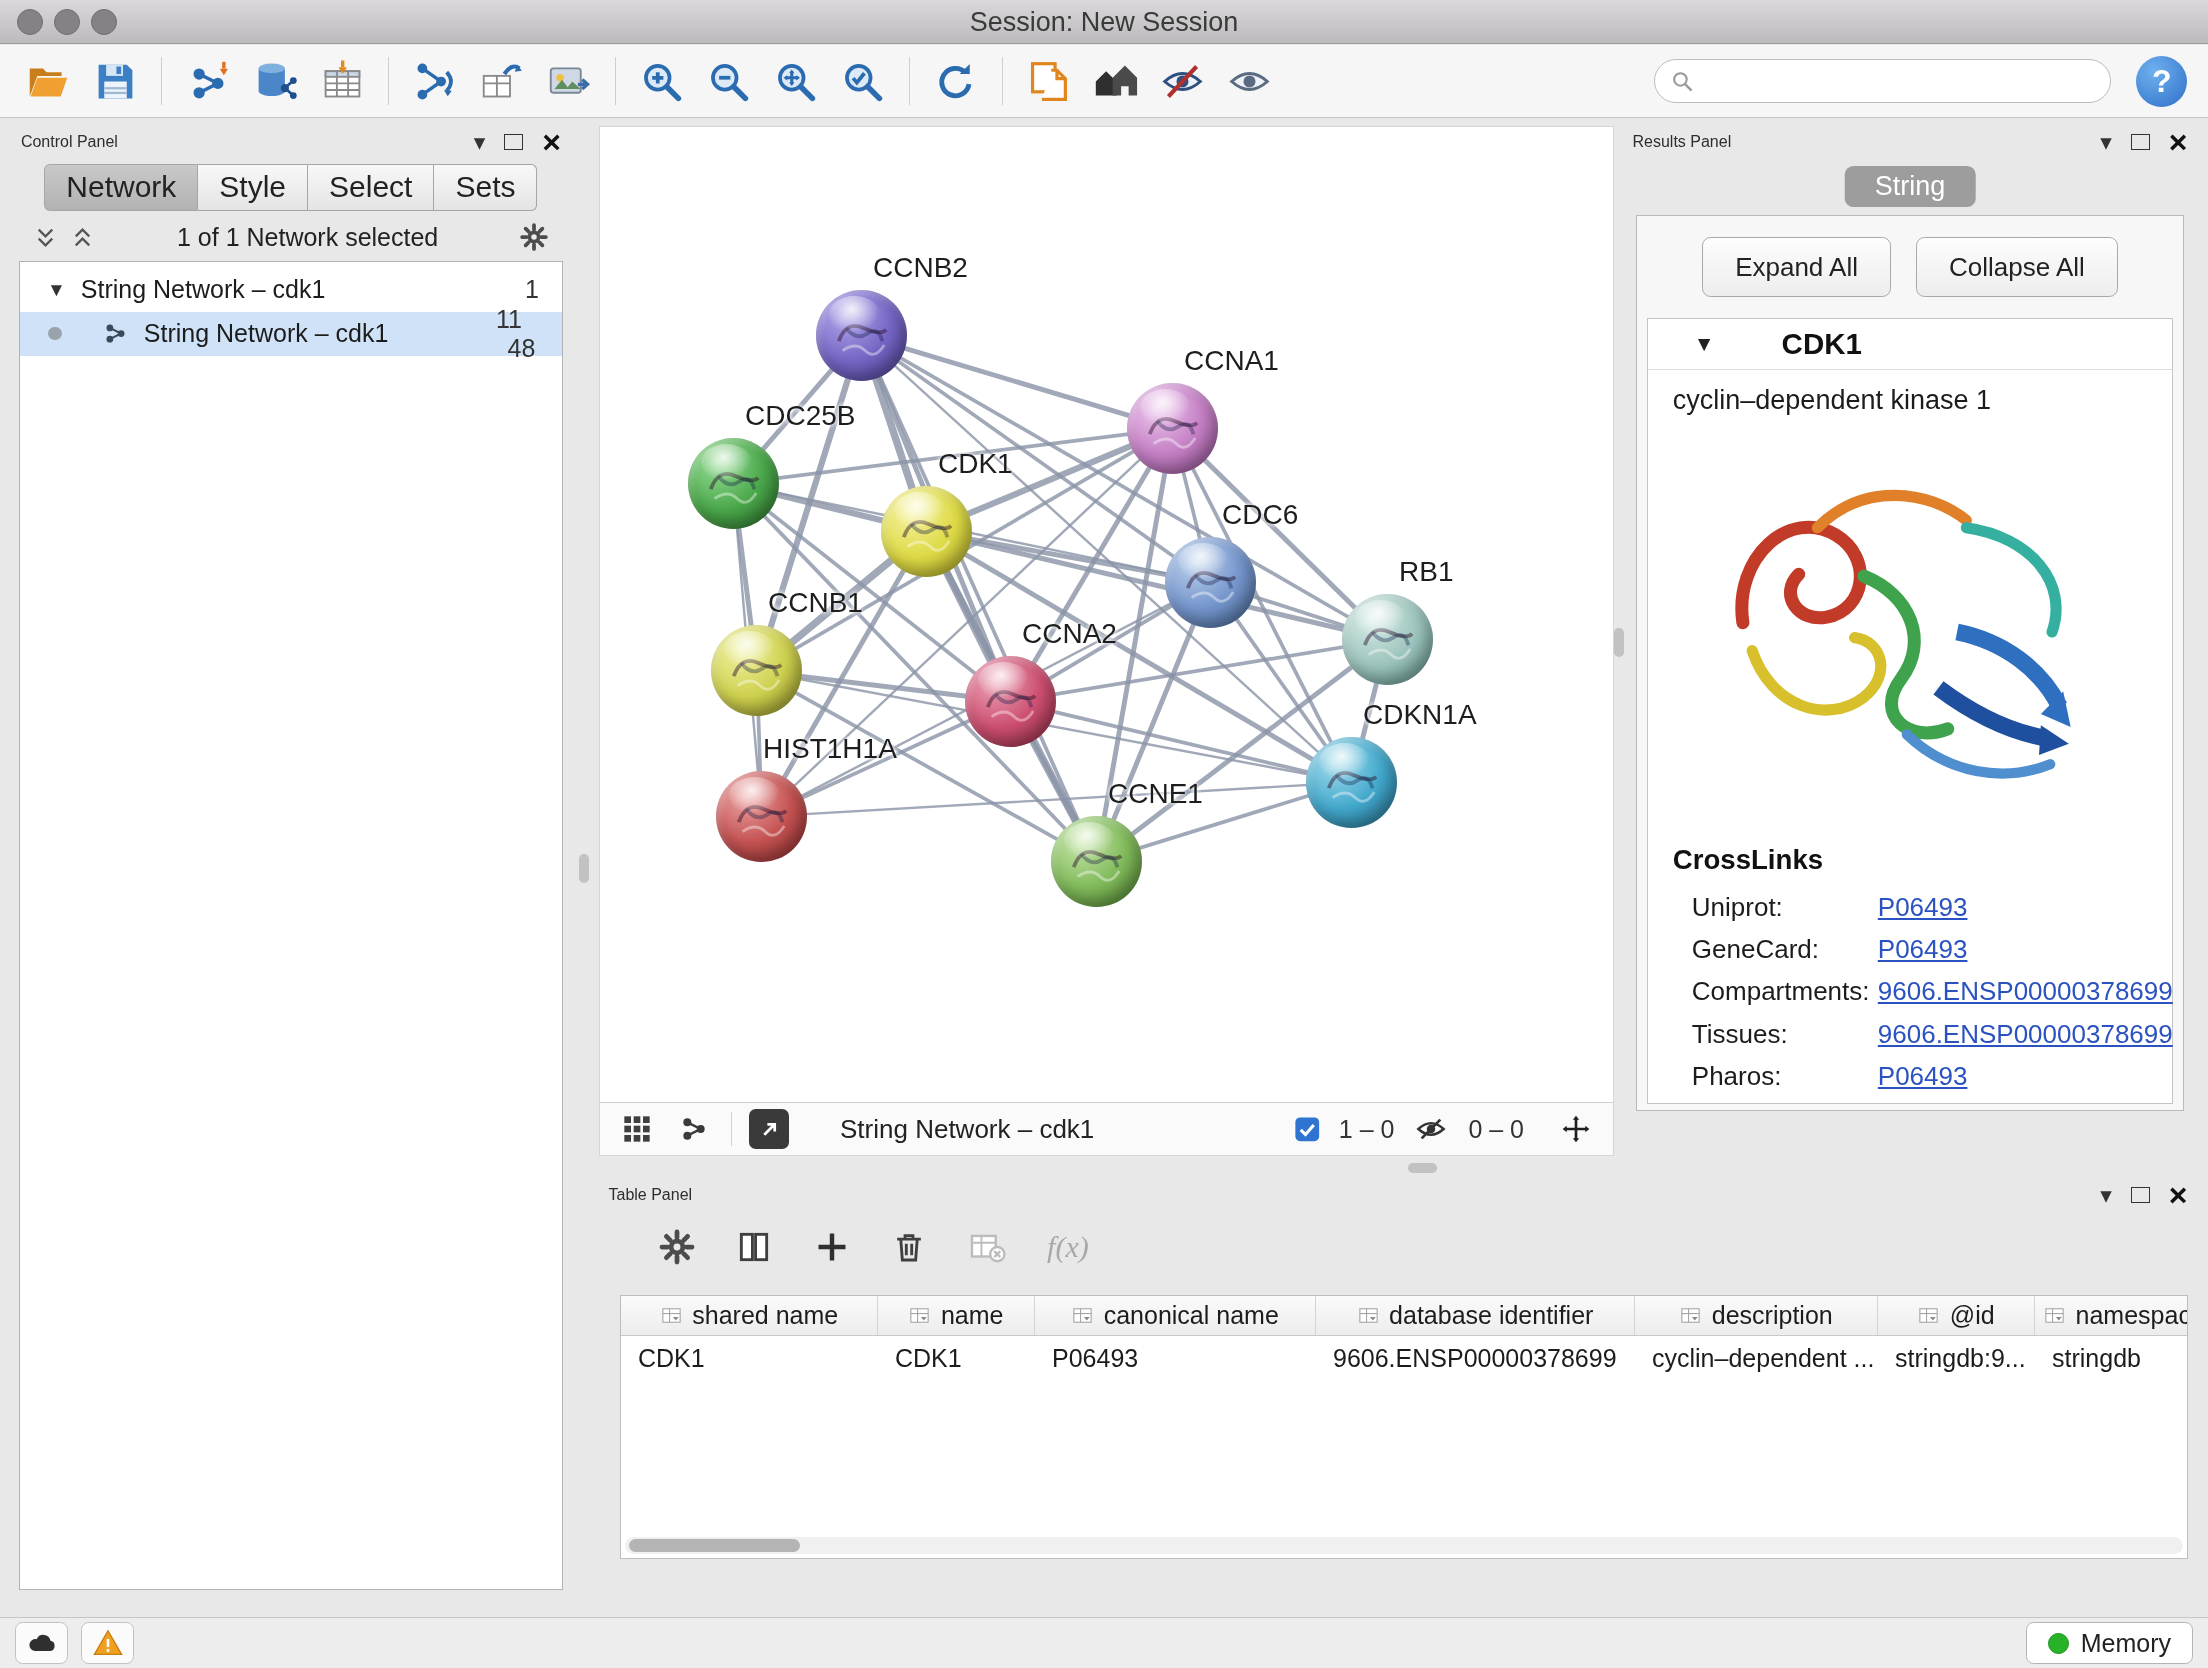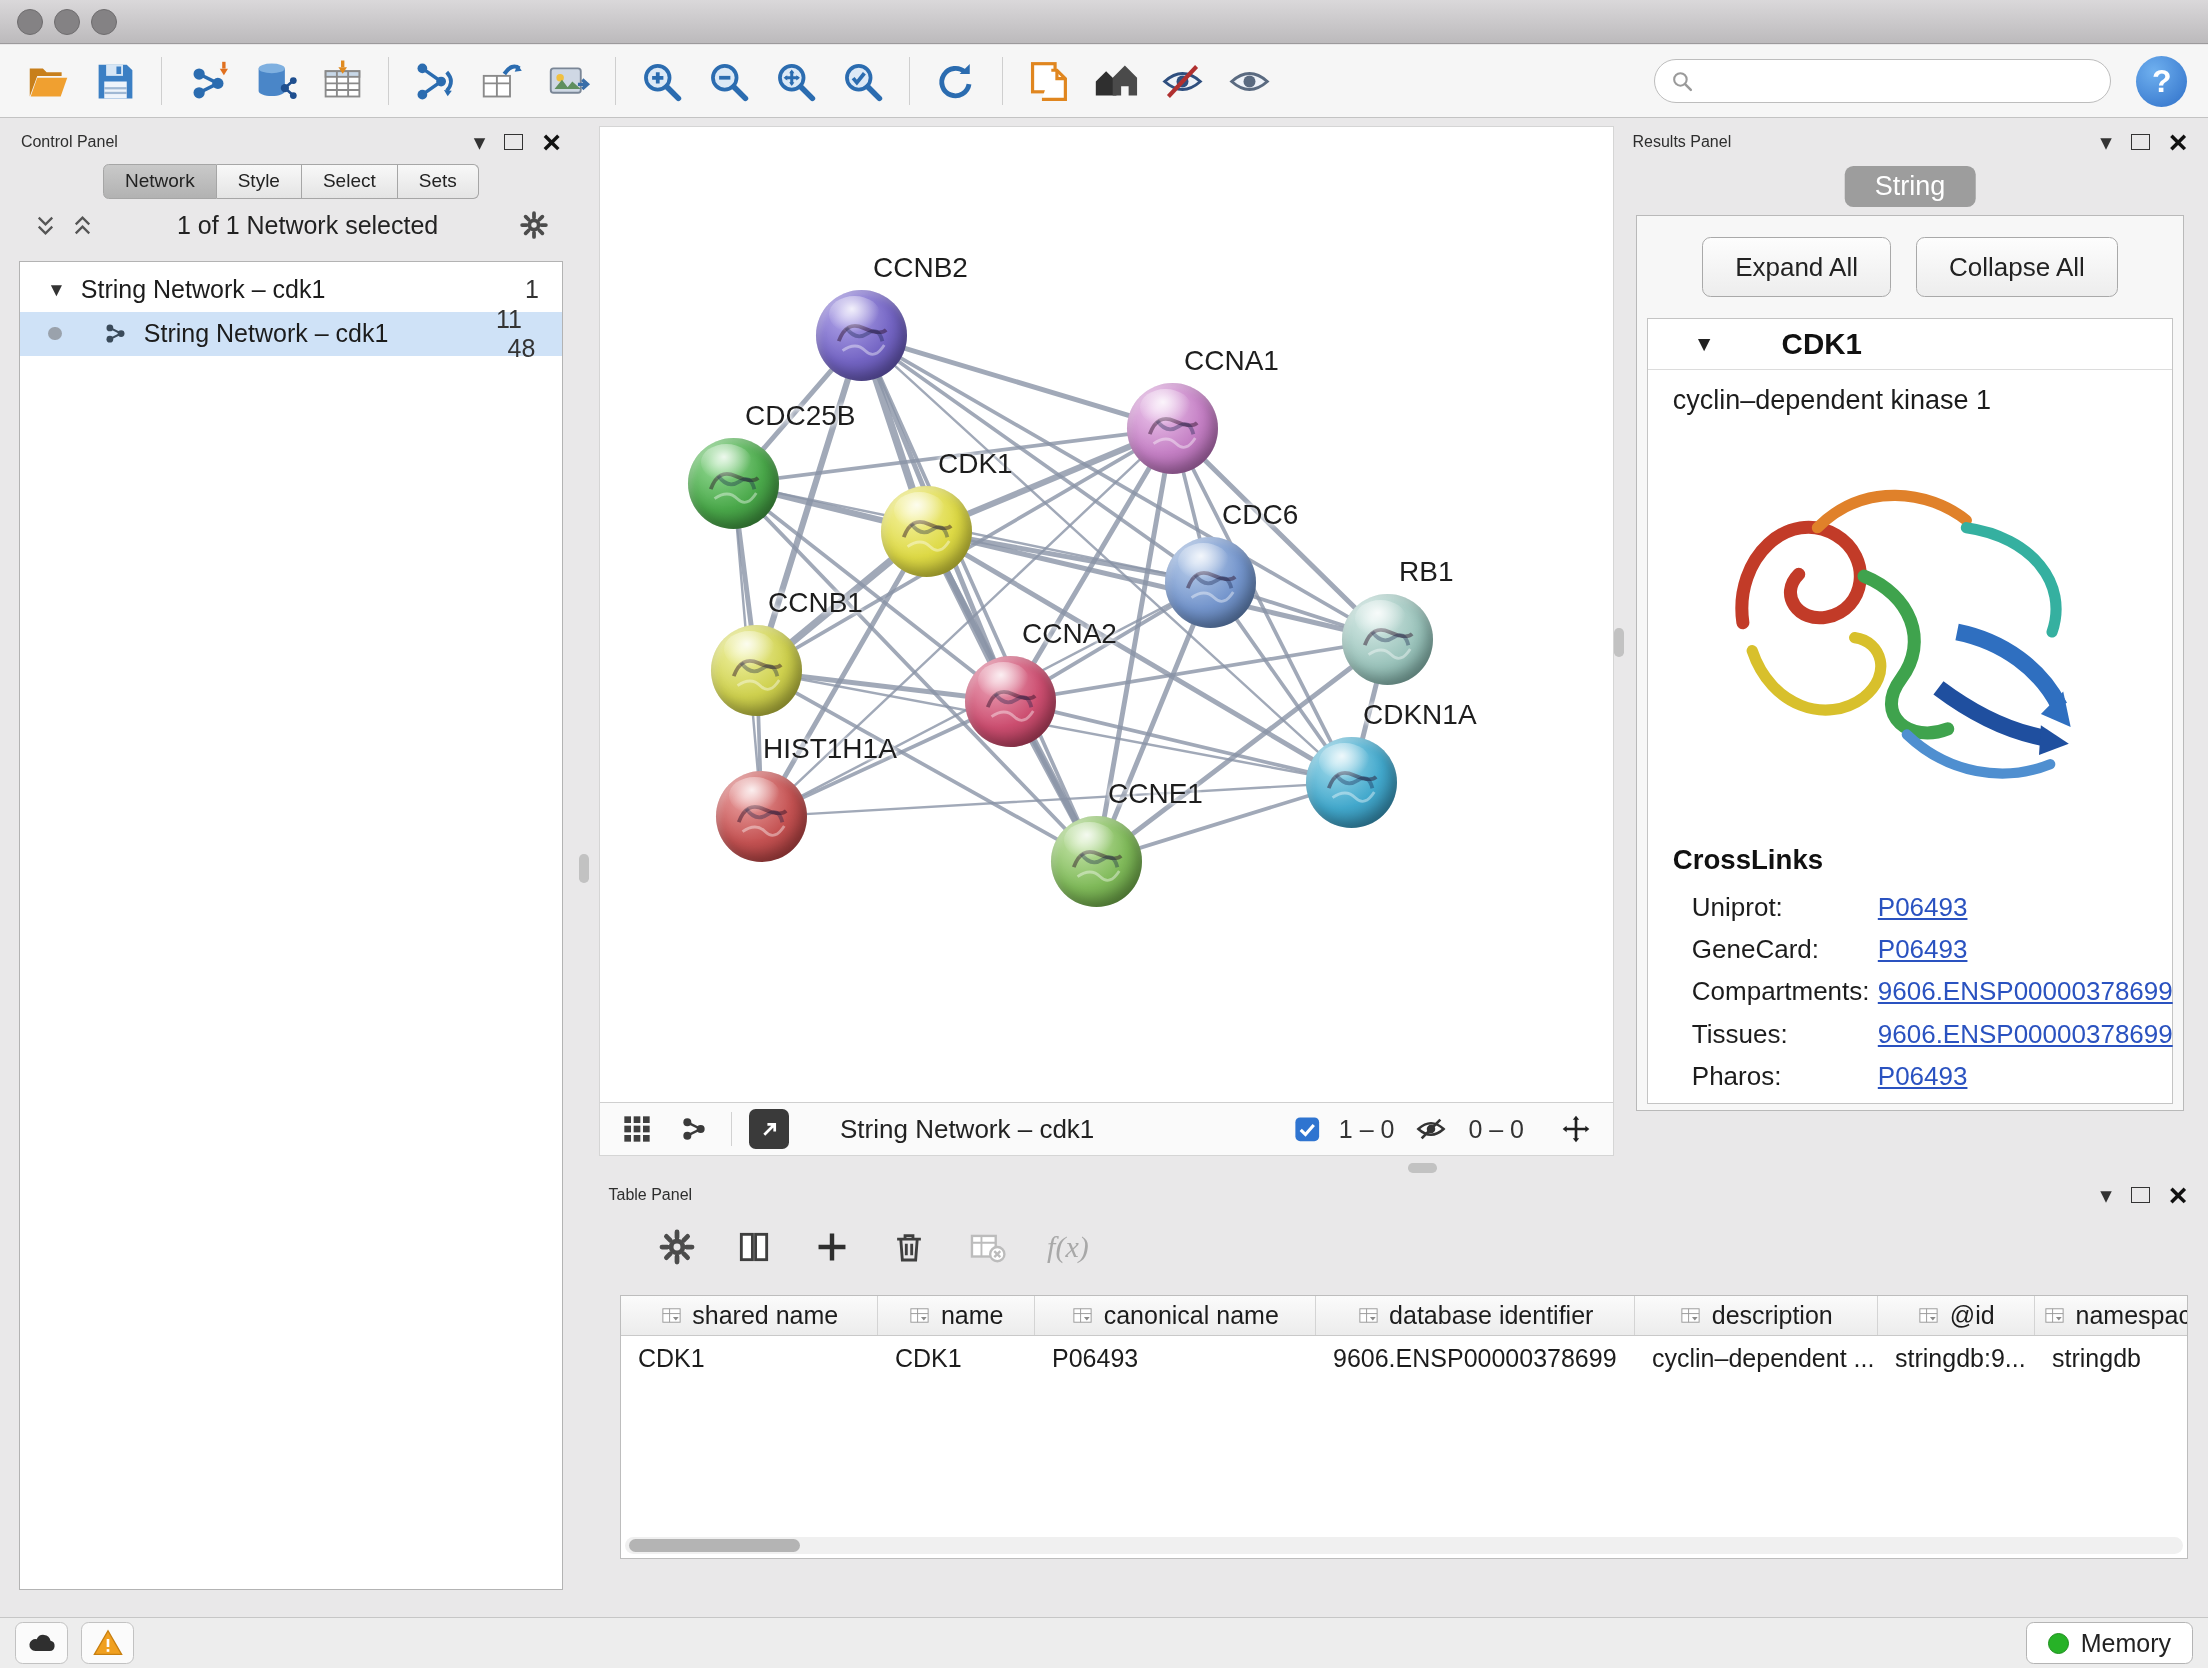--- a/index.html
+++ b/index.html
@@ -28,21 +28,21 @@
 .panel-header{height:32px;display:flex;align-items:center;padding:0 9.5px;}
 .ph-title{font-size:16px;color:#2e2e2e;}
 .ph-controls{margin-left:auto;display:flex;align-items:center;gap:19px;}
 .ph-collapse{font-size:23px;color:#333;line-height:1;}
 .ph-float{width:19px;height:16px;border:1.9px solid #333;display:inline-block;}
 .ph-close{font-size:32px;font-weight:bold;color:#111;line-height:1;}
 
 
 .control-panel{left:11.4px;top:126px;width:559px;height:1472px;}
 .cp-tabs{display:flex;justify-content:center;margin-top:5.7px;}
-.cp-tab{border:1px solid #a6a6a6;border-left:none;padding:5.7px 21px;font-size:19px;background:linear-gradient(#f8f8f8,#e4e4e4);color:#222;}
+.cp-tab{border:1px solid #a6a6a6;border-left:none;padding:5.7px 21px;font-size:30px;background:linear-gradient(#f8f8f8,#e4e4e4);color:#222;}
 .cp-tab:first-child{border-left:1px solid #a6a6a6;border-radius:5.7px 0 0 5.7px;}
 .cp-tab:last-child{border-radius:0 5.7px 5.7px 0;}
 .cp-tab.active{background:linear-gradient(#c9c9c9,#b2b2b2);}
 .cp-status{display:flex;align-items:center;padding:11.4px 21px 7.6px;}
 .cp-status .chevs{display:flex;gap:9.5px;align-items:center;}
 .cp-status .status-txt{flex:1;text-align:center;font-size:25px;color:#222;}
 .cp-tree{position:absolute;left:7.6px;right:7.6px;top:135px;bottom:7.6px;background:#fff;border:1px solid #b3b3b3;overflow:hidden;}
 .tree-row{height:44px;display:flex;align-items:center;font-size:25px;color:#1c1c1c;}
 .tree-row.root{padding:0 23px 0 27px;margin-top:5.7px;}
 .tree-caret{font-size:19px;margin-right:15px;color:#333;}
@@ -120,20 +120,21 @@
 .memory-btn{margin-left:auto;height:42px;border:1px solid #b4b4b4;border-radius:7.6px;background:#fff;display:flex;align-items:center;gap:11.4px;padding:0 21px;font-size:25px;color:#222;}
 .mem-dot{width:21px;height:21px;border-radius:50%;background:#27b227;border:1px solid #1d8f1d;}
 </style>
 </head>
 <body>
 
 <div class="titlebar">
   <span class="traffic t1"></span>
   <span class="traffic t2"></span>
   <span class="traffic t3"></span>
+  <div class="title-text">Session: New Session</div>
 </div>
 
 <div class="toolbar">
   <div class="tbtn">
       <svg viewBox="0 0 24 24">
         <path d="M2 20 L2 5 L9 5 L11 7 L19 7 L19 9 L6 9 Z" fill="#c87f1b"></path>
         <path d="M6 10 L22 10 L18.5 20 L2.5 20 Z" fill="#f0a030"></path>
       </svg>
     </div>
   <div class="tbtn">

